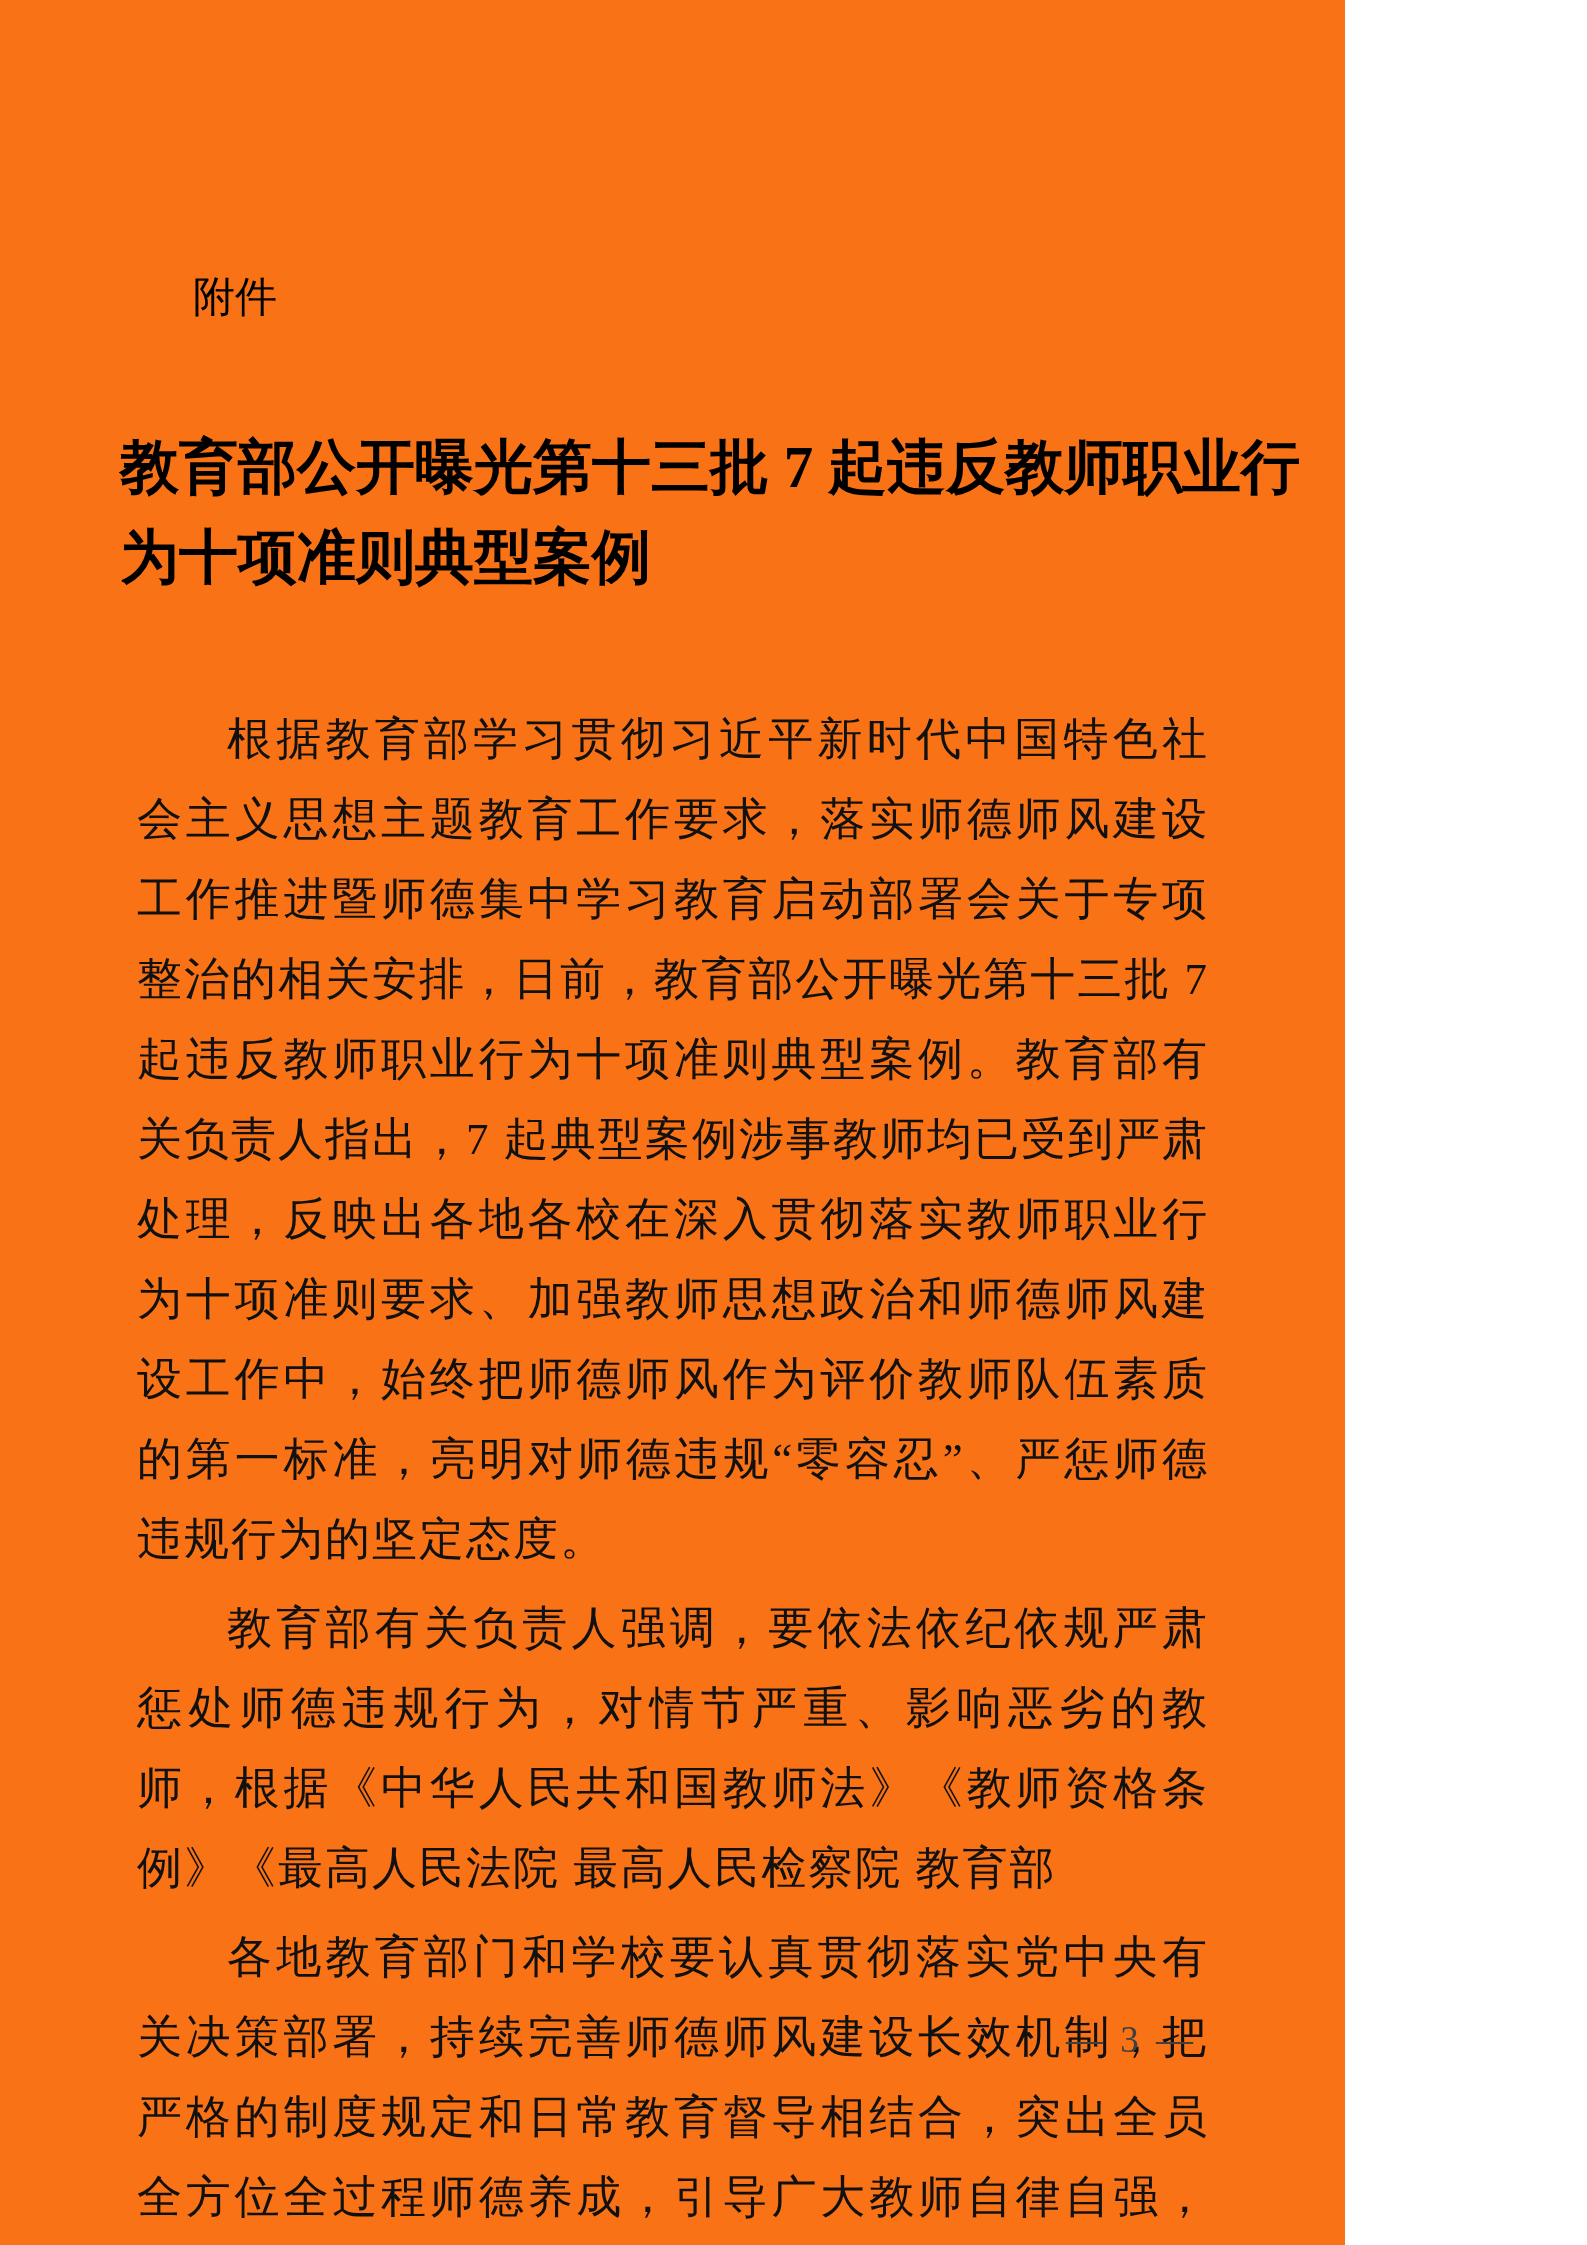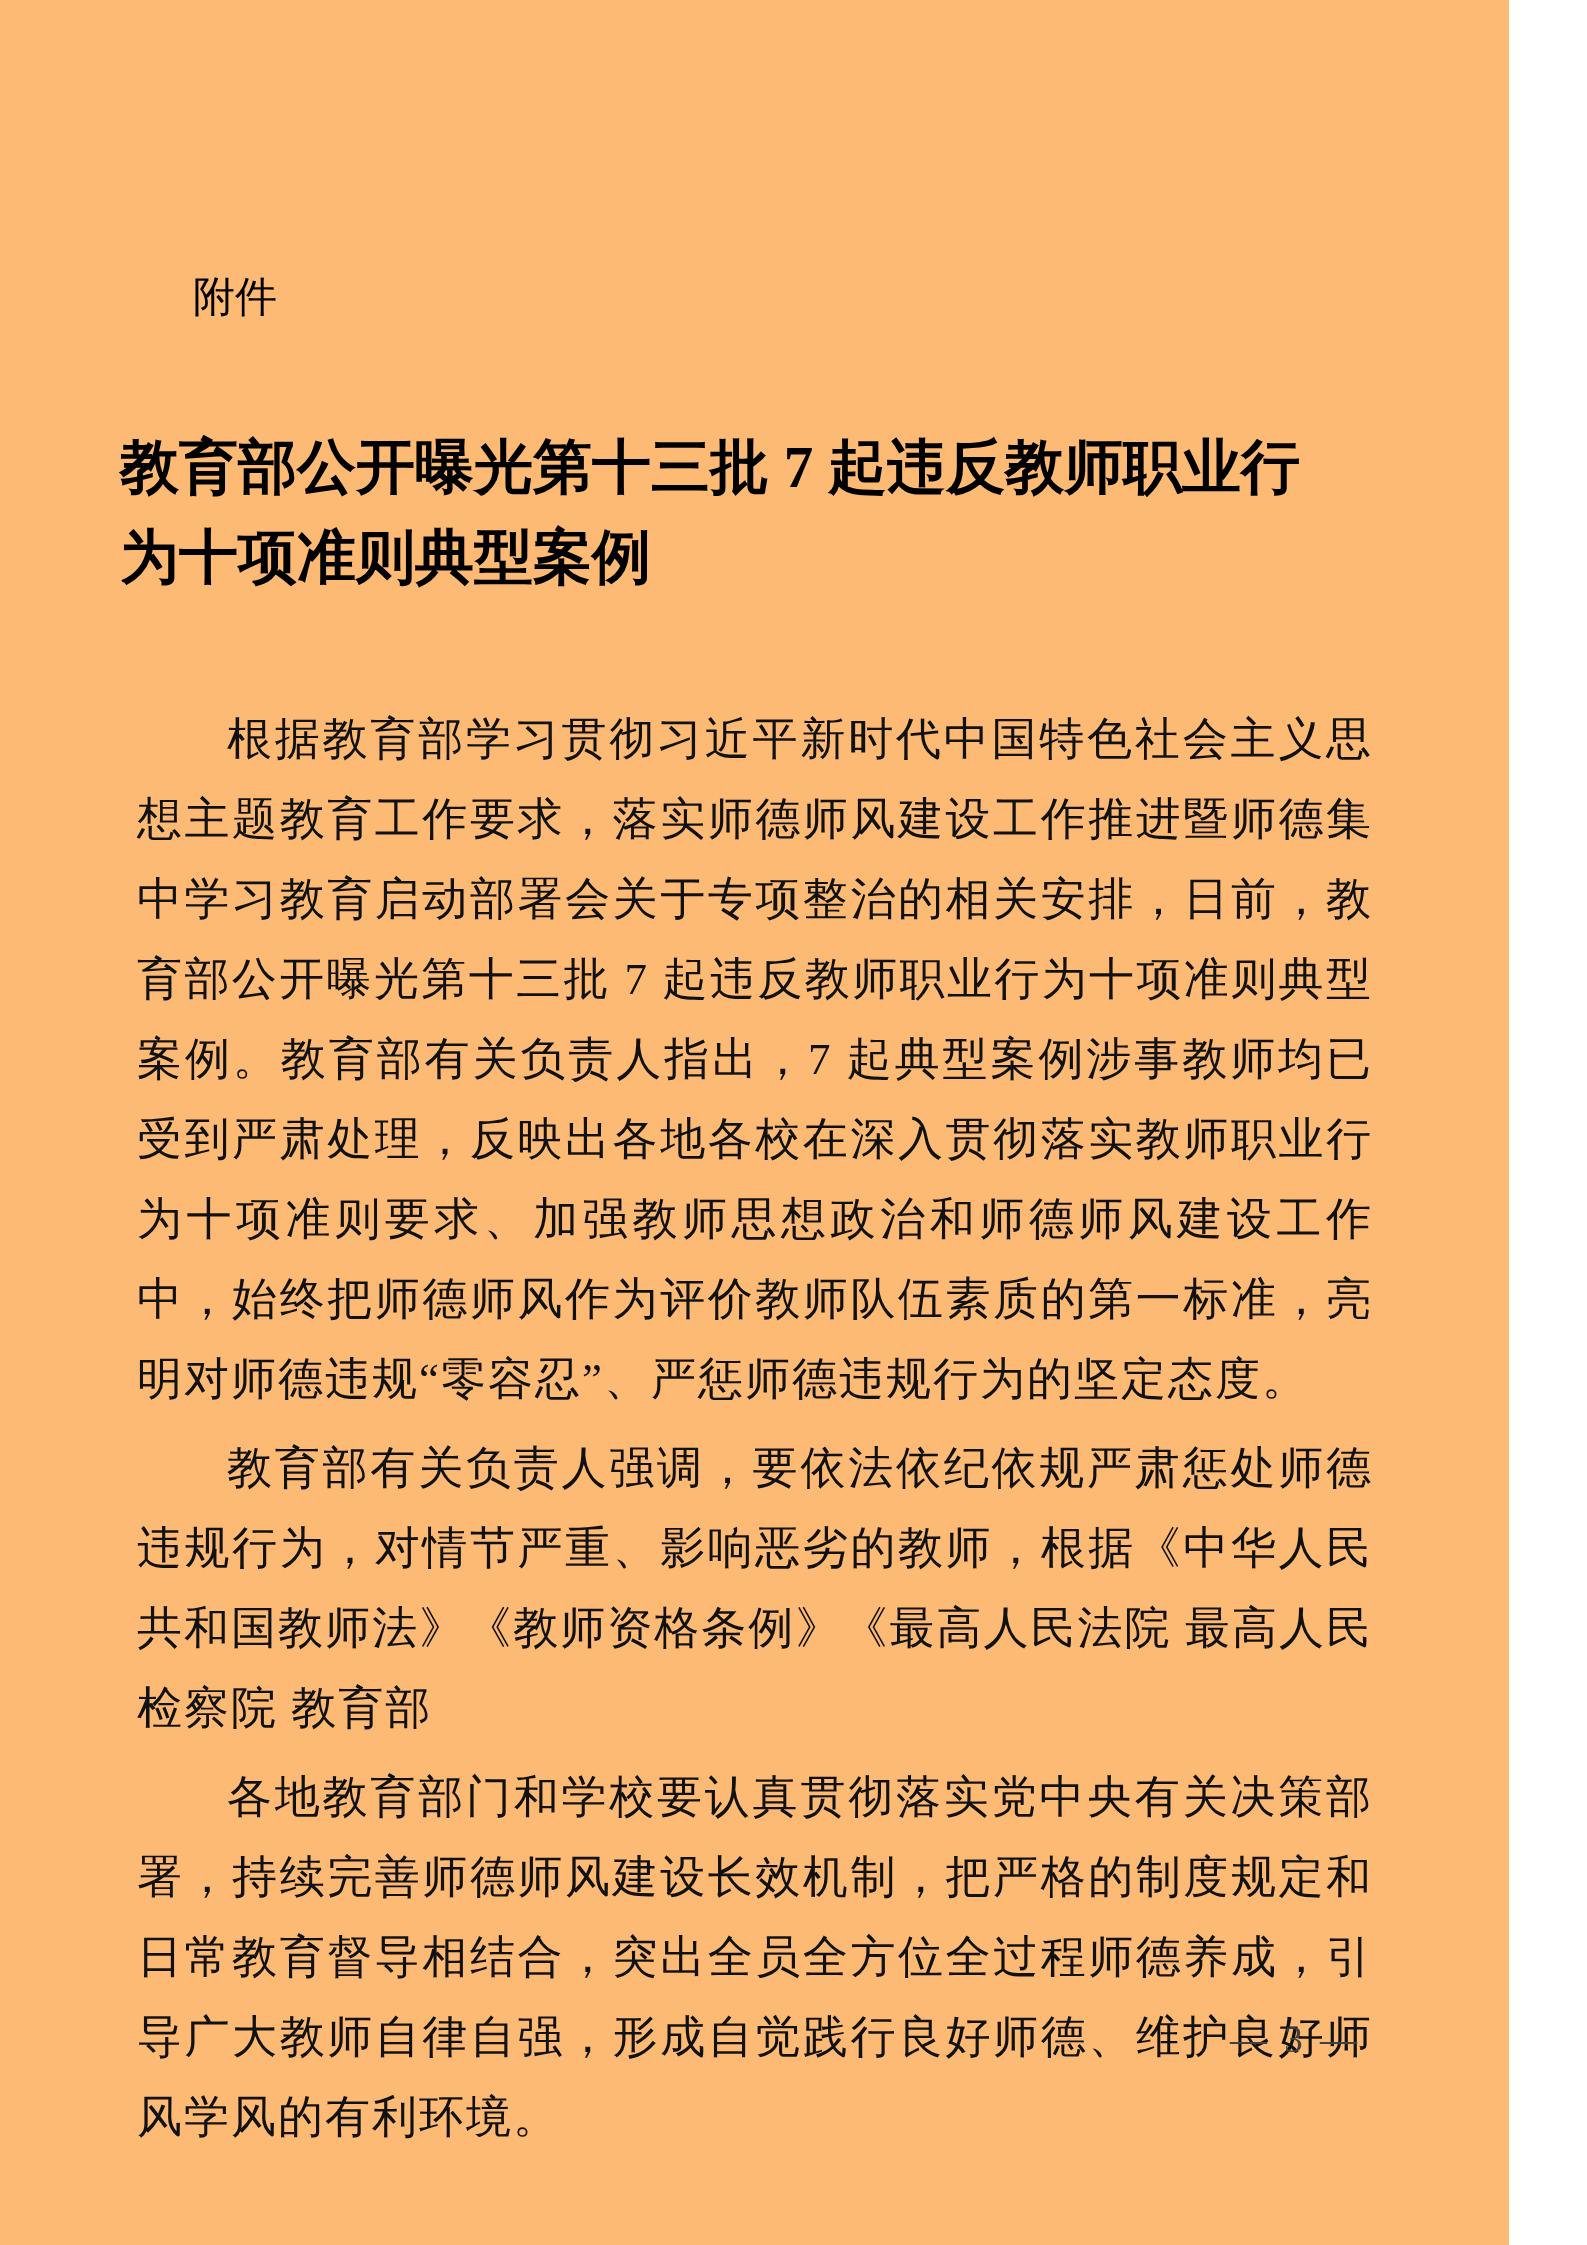--- a/index.html
+++ b/index.html
@@ -2,23 +2,23 @@
 <html lang="zh"><head>
 <meta charset="utf-8">
 <style>
   html, body {
     margin: 0;
     padding: 0;
     background: #ffffff;
   }
   .page {
     position: relative;
-    width: 1509px;
+    width: 1345px;
     height: 2245px;
-    background: #fdba74;
+    background: #f97316;
     color: #000000;
     overflow: hidden;
   }
   .attachment-label {
     position: absolute;
     left: 193px;
     top: 272px;
     font-family: "Liberation Sans", "DejaVu Sans", sans-serif;
     font-size: 42px;
     line-height: 50px;

